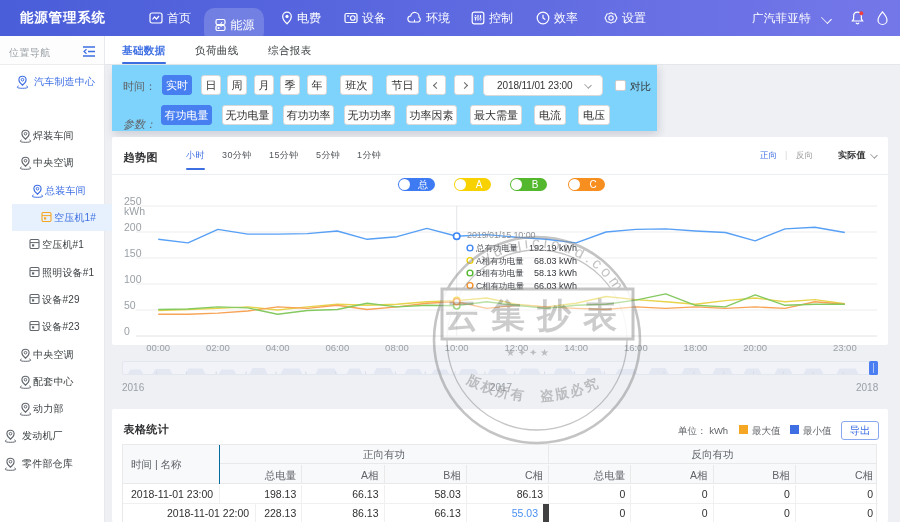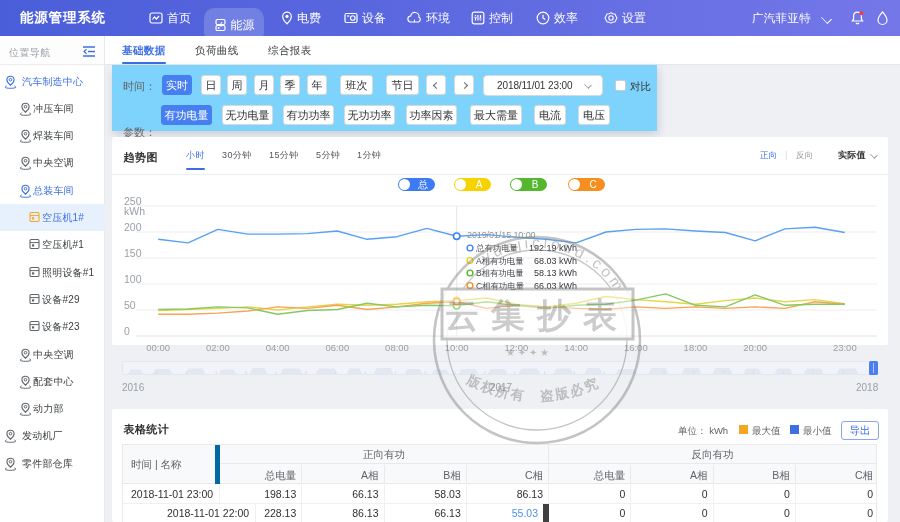--- a/index.html
+++ b/index.html
@@ -12,21 +12,21 @@
 .navitem{position:absolute;top:0;height:36px;display:flex;align-items:center;font-size:12px;color:#fff;}
 .navitem svg{margin-right:4px;}
 .navpill{background:rgba(255,255,255,.18);border-radius:10.5px;height:35px;top:7.5px;padding:0 9.5px;}
 
 #side{position:absolute;left:0;top:36px;width:105px;height:486px;background:#fff;border-right:1px solid #e7e9ec;}
 #side .hd{position:absolute;left:0;top:0;width:104px;height:29px;border-bottom:1px solid #ededed;background:#fdfdfd;}
 #side .hd span{position:absolute;left:9px;top:10px;font-size:10px;color:#9aa0a6;letter-spacing:.4px;}
 .titem{position:absolute;height:27px;line-height:27px;font-size:10px;color:#3c4043;white-space:nowrap;width:105px;letter-spacing:.2px;}
 
 .titem .t{position:absolute;top:0;}
-.tblue{color:#3d6fe3;}
+.tblue{color:#3d6fe3;margin-left:12px;}
 .tsel{background:#e7f1fd;}
 
 #tabs{position:absolute;left:105px;top:36px;width:795px;height:29px;background:#fff;border-bottom:1px solid #e4e7ea;}
 #tabs .tab{position:absolute;top:0;height:29px;line-height:28px;font-size:10.5px;color:#3c4043;letter-spacing:.4px;}
 #tabs .on{color:#3d6fe3;font-weight:bold;}
 #tabs .on:after{content:"";position:absolute;left:0;right:0;bottom:1px;height:2px;background:#3d6fe3;border-radius:1px;}
 
 #filter{position:absolute;left:112px;top:65px;width:545px;height:66px;background:#7dd3fc;box-shadow:0 5px 9px rgba(60,70,90,.13),4px 2px 7px rgba(60,70,90,.06);}
 .flabel{position:absolute;font-size:11px;color:#606266;}
 .fbtn{position:absolute;height:20px;background:#fff;border:1px solid #d9d9d9;border-radius:3px;font-size:11px;color:#333;text-align:center;line-height:18px;}
@@ -110,28 +110,20 @@
       </svg>
     </div>
   <div class="titem tblue" style="top:31.5px;">
       <span style="position:absolute;left:4px;top:7px;line-height:0;"><svg width="13" height="14" viewBox="0 0 13 14" fill="none">
           <path d="M6.5 1.2c-2 0-3.6 1.6-3.6 3.6 0 2.6 3.6 5.4 3.6 5.4s3.6-2.8 3.6-5.4c0-2-1.6-3.6-3.6-3.6z" stroke="#3d6fe3" stroke-width="1.1"></path>
           <circle cx="6.5" cy="4.7" r="1.3" stroke="#3d6fe3" stroke-width="1"></circle>
           <path d="M2.6 10.9c-.9.4-1.4.9-1.4 1.2 0 .8 2.4 1.2 5.3 1.2s5.3-.4 5.3-1.2c0-.3-.5-.8-1.4-1.2" stroke="#3d6fe3" stroke-width="1" fill="none"></path>
         </svg></span>
       <span class="t" style="left:22px;">汽车制造中心</span>
     </div>
-  <div class="titem" style="top:58.8px;">
-      <span style="position:absolute;left:19px;top:7px;line-height:0;"><svg width="13" height="14" viewBox="0 0 13 14" fill="none">
-          <path d="M6.5 1.2c-2 0-3.6 1.6-3.6 3.6 0 2.6 3.6 5.4 3.6 5.4s3.6-2.8 3.6-5.4c0-2-1.6-3.6-3.6-3.6z" stroke="#61666d" stroke-width="1.1"></path>
-          <circle cx="6.5" cy="4.7" r="1.3" stroke="#61666d" stroke-width="1"></circle>
-          <path d="M2.6 10.9c-.9.4-1.4.9-1.4 1.2 0 .8 2.4 1.2 5.3 1.2s5.3-.4 5.3-1.2c0-.3-.5-.8-1.4-1.2" stroke="#61666d" stroke-width="1" fill="none"></path>
-        </svg></span>
-      <span class="t" style="left:33px;">冲压车间</span>
-    </div>
   <div class="titem" style="top:86.1px;">
       <span style="position:absolute;left:19px;top:7px;line-height:0;"><svg width="13" height="14" viewBox="0 0 13 14" fill="none">
           <path d="M6.5 1.2c-2 0-3.6 1.6-3.6 3.6 0 2.6 3.6 5.4 3.6 5.4s3.6-2.8 3.6-5.4c0-2-1.6-3.6-3.6-3.6z" stroke="#61666d" stroke-width="1.1"></path>
           <circle cx="6.5" cy="4.7" r="1.3" stroke="#61666d" stroke-width="1"></circle>
           <path d="M2.6 10.9c-.9.4-1.4.9-1.4 1.2 0 .8 2.4 1.2 5.3 1.2s5.3-.4 5.3-1.2c0-.3-.5-.8-1.4-1.2" stroke="#61666d" stroke-width="1" fill="none"></path>
         </svg></span>
       <span class="t" style="left:33px;">焊装车间</span>
     </div>
   <div class="titem" style="top:113.4px;">
       <span style="position:absolute;left:19px;top:7px;line-height:0;"><svg width="13" height="14" viewBox="0 0 13 14" fill="none">
@@ -244,21 +236,21 @@
   <div class="fbtn" style="left:142px;top:10px;width:20px;">月</div>
   <div class="fbtn" style="left:168px;top:10px;width:20px;">季</div>
   <div class="fbtn" style="left:195px;top:10px;width:20px;">年</div>
   <div class="fbtn" style="left:228px;top:10px;width:33px;">班次</div>
   <div class="fbtn" style="left:274px;top:10px;width:33px;">节日</div>
   <div class="fbtn" style="left:314px;top:10px;width:20px;color:#666;"><span style="display:inline-block;width:5px;height:5px;border-left:1.3px solid #666;border-bottom:1.3px solid #666;transform:rotate(45deg);margin-bottom:1px;"></span></div>
   <div class="fbtn" style="left:342px;top:10px;width:20px;color:#666;"><span style="display:inline-block;width:5px;height:5px;border-right:1.3px solid #666;border-bottom:1.3px solid #666;transform:rotate(-45deg);margin-bottom:1px;"></span></div>
   <div class="fbtn" style="left:371px;top:9.5px;width:120px;height:21px;line-height:19px;border-radius:4px;text-align:left;padding-left:13px;font-size:10px;letter-spacing:-0.1px;">2018/11/01 23:00<span style="position:absolute;right:11px;top:6px;width:6px;height:6px;border-right:1.3px solid #999;border-bottom:1.3px solid #999;transform:rotate(45deg) scale(1,.8);"></span></div>
   <div style="position:absolute;left:503px;top:14.5px;width:11px;height:11px;border:1px solid #ccc;border-radius:2px;background:#fff;"></div>
   <div class="flabel" style="left:518px;top:14.5px;color:#333;font-size:10.5px;">对比</div>
-  <div class="flabel" style="left:11px;top:60px;">参数：</div>
+  <div class="flabel" style="left:11px;top:52px;font-style:italic;">参数：</div>
   <div class="fbtn fon" style="left:49px;top:39.5px;width:51px;">有功电量</div>
   <div class="fbtn" style="left:110px;top:39.5px;width:51px;">无功电量</div>
   <div class="fbtn" style="left:171px;top:39.5px;width:51px;">有功功率</div>
   <div class="fbtn" style="left:232px;top:39.5px;width:51px;">无功功率</div>
   <div class="fbtn" style="left:294px;top:39.5px;width:51px;">功率因素</div>
   <div class="fbtn" style="left:358px;top:39.5px;width:52px;">最大需量</div>
   <div class="fbtn" style="left:422px;top:39.5px;width:32px;">电流</div>
   <div class="fbtn" style="left:466px;top:39.5px;width:32px;">电压</div>
 </div>
 
@@ -358,21 +350,21 @@
 <div class="card" id="card2">
   <div style="position:absolute;left:11.5px;top:13px;font-size:11px;font-weight:bold;color:#303133;letter-spacing:.4px;">表格统计</div>
   <div style="position:absolute;left:566px;top:15.5px;font-size:9.5px;color:#606266;">单位： kWh</div>
   <div style="position:absolute;left:627px;top:16px;width:9px;height:9px;background:#f5a623;"></div>
   <div style="position:absolute;left:640px;top:15.5px;font-size:9.5px;color:#606266;">最大值</div>
   <div style="position:absolute;left:678px;top:16px;width:9px;height:9px;background:#3d6fe3;"></div>
   <div style="position:absolute;left:691px;top:15.5px;font-size:9.5px;color:#606266;">最小值</div>
   <div style="position:absolute;left:729px;top:12px;width:38px;height:19px;border:1px solid #88a7ef;border-radius:3px;color:#3d6fe3;font-size:10.5px;text-align:center;line-height:17px;">导出</div>
   <div style="position:absolute;left:10px;top:35px;width:755px;height:78px;border:1px solid #e9e9e9;border-bottom:none;font-size:10.5px;white-space:nowrap;">
   <div style="position:absolute;left:0;top:0;width:753px;height:39px;background:#f8f9fb;border-bottom:1px solid #e9e9e9;"></div>
-  <div style="position:absolute;left:0;top:0;width:97px;height:39px;border-right:5px solid #0369a1;color:#5f6368;line-height:39px;padding-left:8px;">时间 | 名称</div>
+  <div style="position:absolute;left:0;top:0;width:97px;height:39px;border-right:1px solid #0369a1;color:#5f6368;line-height:39px;padding-left:8px;">时间 | 名称</div>
   <div style="position:absolute;left:97px;top:0;width:329px;height:19px;border-right:1px solid #e9e9e9;border-bottom:1px solid #e9e9e9;color:#5f6368;text-align:center;line-height:19px;">正向有功</div>
   <div style="position:absolute;left:426px;top:0;width:327px;height:19px;border-bottom:1px solid #e9e9e9;color:#5f6368;text-align:center;line-height:19px;">反向有功</div>
   <div style="position:absolute;left:97.00px;top:19.5px;width:82.25px;height:19.5px;border-right:1px solid #e9e9e9;color:#5f6368;text-align:right;line-height:20px;padding-right:5px;">总电量</div>
   <div style="position:absolute;left:179.25px;top:19.5px;width:82.25px;height:19.5px;border-right:1px solid #e9e9e9;color:#5f6368;text-align:right;line-height:20px;padding-right:5px;">A相</div>
   <div style="position:absolute;left:261.50px;top:19.5px;width:82.25px;height:19.5px;border-right:1px solid #e9e9e9;color:#5f6368;text-align:right;line-height:20px;padding-right:5px;">B相</div>
   <div style="position:absolute;left:343.75px;top:19.5px;width:82.25px;height:19.5px;border-right:1px solid #e9e9e9;color:#5f6368;text-align:right;line-height:20px;padding-right:5px;">C相</div>
   <div style="position:absolute;left:426.00px;top:19.5px;width:82.25px;height:19.5px;border-right:1px solid #e9e9e9;color:#5f6368;text-align:right;line-height:20px;padding-right:5px;">总电量</div>
   <div style="position:absolute;left:508.25px;top:19.5px;width:82.25px;height:19.5px;border-right:1px solid #e9e9e9;color:#5f6368;text-align:right;line-height:20px;padding-right:5px;">A相</div>
   <div style="position:absolute;left:590.50px;top:19.5px;width:82.25px;height:19.5px;border-right:1px solid #e9e9e9;color:#5f6368;text-align:right;line-height:20px;padding-right:5px;">B相</div>
   <div style="position:absolute;left:672.75px;top:19.5px;width:82.25px;height:19.5px;color:#5f6368;text-align:right;line-height:20px;padding-right:5px;">C相</div>

